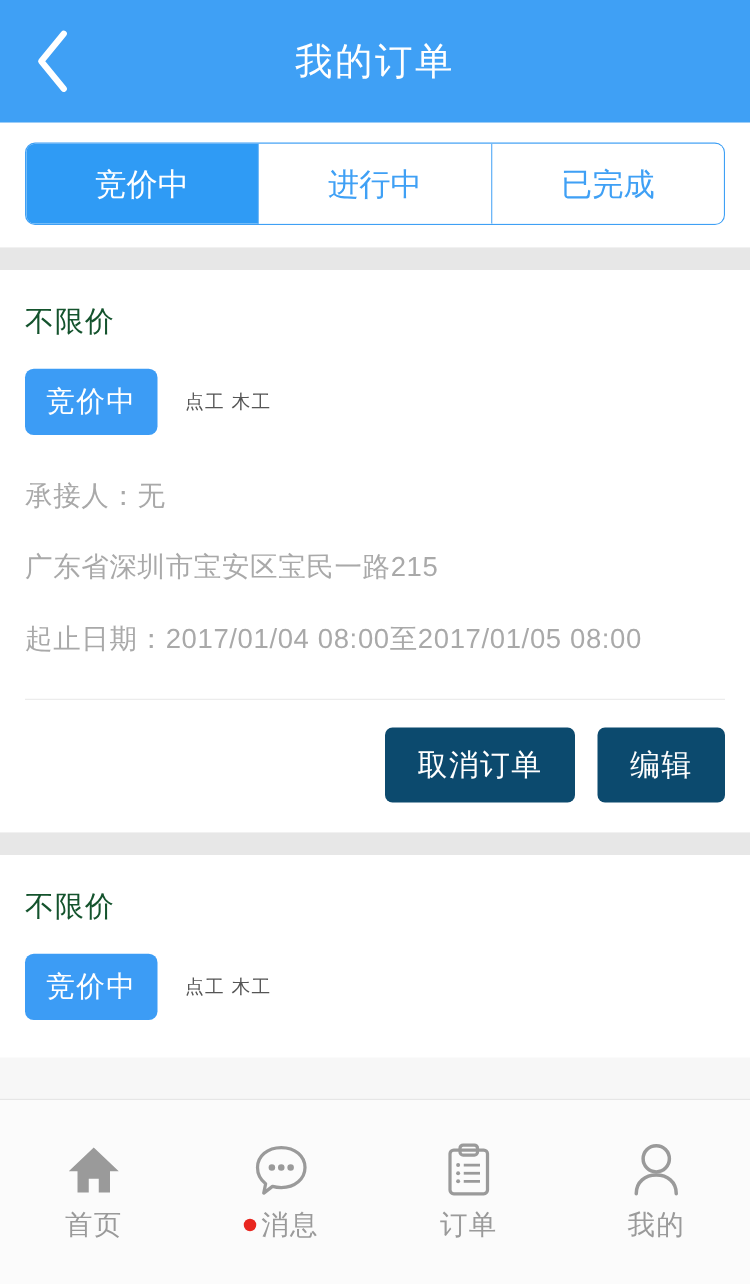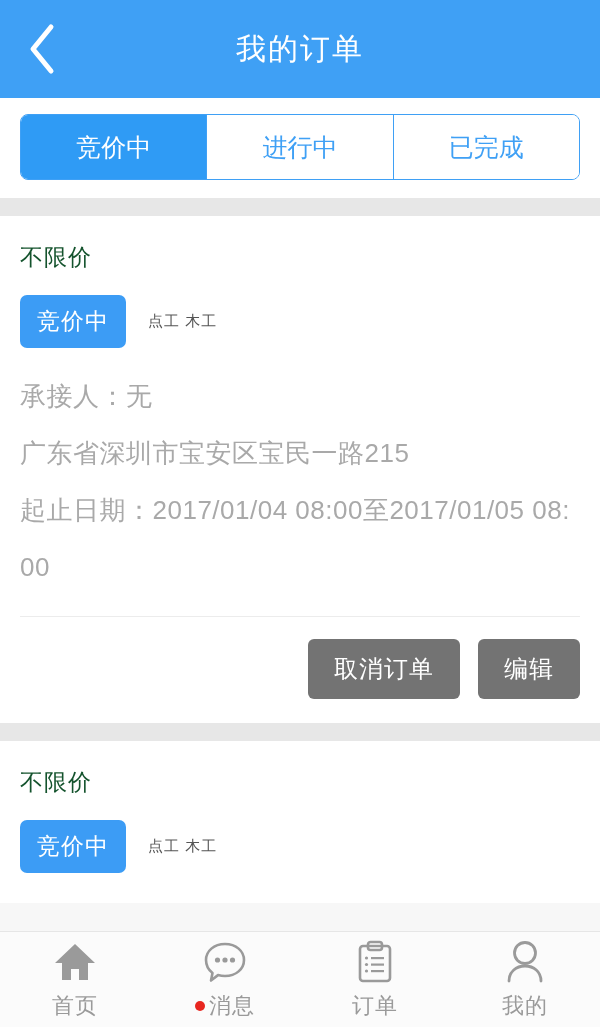--- a/index.html
+++ b/index.html
@@ -56,39 +56,39 @@
   .order-title { font-size: 23px; color: #333333; letter-spacing: 1px; }
   .order-price { font-size: 23px; color: #14532d; letter-spacing: 1px; padding-right: 95px; }
   .card-meta { display: flex; align-items: center; margin-top: 22px; }
   .status-chip {
     background: #3c9cf5; color: #ffffff; font-size: 23px;
     border-radius: 7px; padding: 11px 17px; letter-spacing: 1px;
   }
   .tags { margin-left: 22px; font-size: 15px; color: #555555; letter-spacing: 1px; }
   .card-lines { padding-top: 20px; padding-bottom: 6px; }
   .line {
-    font-size: 26px; color: #a9a9a9; line-height: 57px;
+    font-size: 22px; color: #a9a9a9; line-height: 57px;
     letter-spacing: 0.5px; word-break: break-all;
   }
   .divider { height: 1px; background: #ececec; margin-top: 14px; }
   .actions {
     display: flex; justify-content: flex-end; gap: 18px;
     padding: 22px 0 24px 0;
   }
   .btn {
-    background: #737373; color: #ffffff; font-size: 24px;
+    background: #0c4a6e; color: #ffffff; font-size: 24px;
     border: none; border-radius: 6px; padding: 14px 26px;
     letter-spacing: 1px; cursor: pointer;
     font-family: "Liberation Sans", "DejaVu Sans", sans-serif;
   }
   .card-partial { padding-bottom: 30px; }
 
   
   .tabbar {
-    position: absolute; left: 0; bottom: 0; width: 600px; height: 96px;
+    position: absolute; left: 0; bottom: 0; width: 600px; height: 148px;
     background: #fbfbfb; border-top: 1px solid #e6e6e6;
     display: flex; align-items: center;
   }
   .tabitem {
     flex: 1 1 0; display: flex; flex-direction: column;
     align-items: center; justify-content: center; gap: 6px; cursor: pointer;
   }
   .tabicon { height: 46px; display: flex; align-items: center; justify-content: center; }
   .tablabel {
     font-size: 22px; color: #9a9a9a; letter-spacing: 1px;

